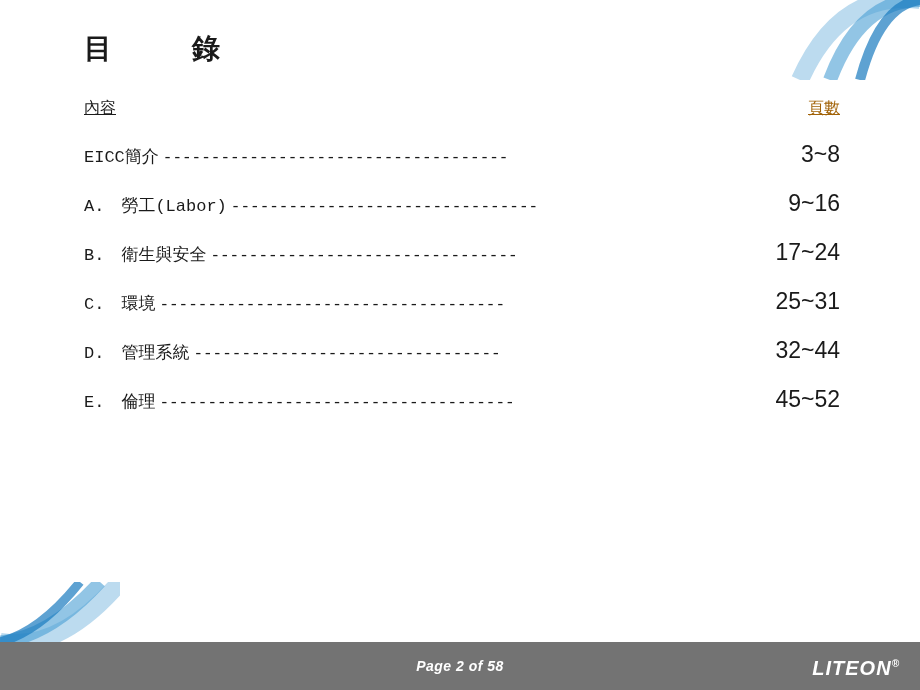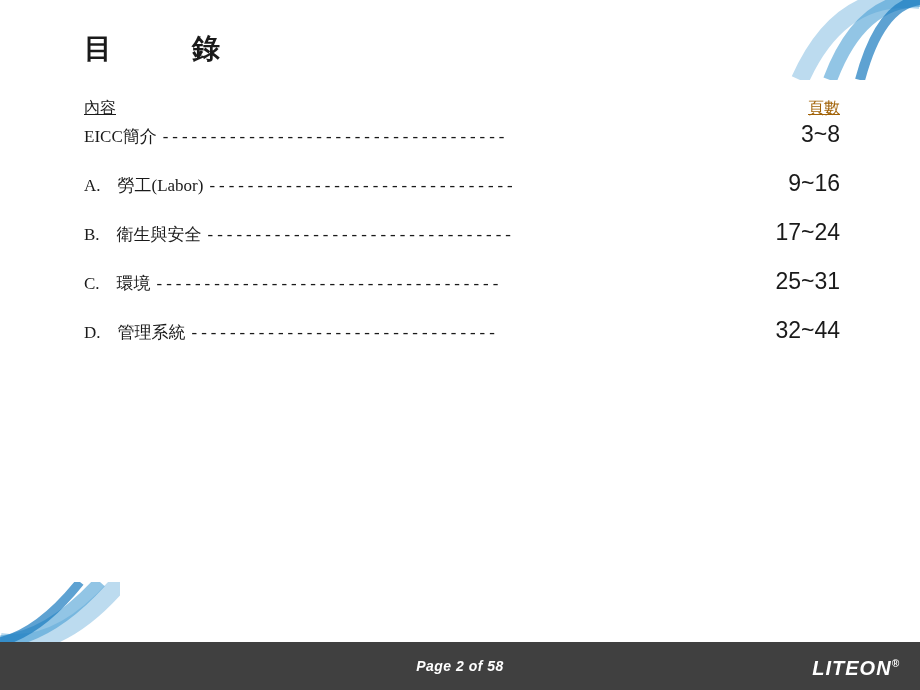--- a/index.html
+++ b/index.html
@@ -30,21 +30,21 @@
       right: 0;
     }
 
     
     .bottom-bar {
       position: absolute;
       bottom: 0;
       left: 0;
       width: 920px;
       height: 48px;
-      background: #404040;
+      background: #737373;
       display: flex;
       align-items: center;
       justify-content: center;
     }
 
     
     .bottom-left-decoration {
       position: absolute;
       bottom: 48px;
       left: 0;
@@ -102,20 +102,21 @@
     }
 
     
     .toc {
       margin-top: 10px;
     }
 
     .toc-header {
       display: flex;
       justify-content: space-between;
+      margin-bottom: 20px;
       padding-bottom: 2px;
     }
 
     .toc-header-content {
       font-size: 16px;
       color: #1a1a1a;
       text-decoration: underline;
       font-weight: normal;
     }
 
@@ -130,21 +131,21 @@
       display: flex;
       align-items: baseline;
       margin-bottom: 22px;
       font-size: 17px;
       color: #1a1a1a;
       font-family: 'Courier New', 'Arial', monospace;
     }
 
     .toc-item-label {
       white-space: nowrap;
-      font-family: Liberation Serif, serif;
+      font-family: Liberation Mono, monospace;
       font-size: 17px;
     }
 
     .toc-item-dashes {
       flex: 1;
       overflow: hidden;
       color: #1a1a1a;
       font-family: 'Courier New', monospace;
       font-size: 16px;
       letter-spacing: 0px;
@@ -204,20 +205,25 @@
         </div>
         <div class="toc-item">
           <span class="toc-item-label">C.　環境</span>
           <span class="toc-item-dashes">------------------------------------</span>
           <span class="toc-item-pages">25~31</span>
         </div>
         <div class="toc-item">
           <span class="toc-item-label">D.　管理系統</span>
           <span class="toc-item-dashes">--------------------------------</span>
           <span class="toc-item-pages">32~44</span>
+        </div>
+        <div class="toc-item">
+          <span class="toc-item-label">E.　倫理</span>
+          <span class="toc-item-dashes">-------------------------------------</span>
+          <span class="toc-item-pages">45~52</span>
         </div>
       </div>
   </div>
 </div>
 
 <div class="bottom-bar">
   <span class="page-number">Page 2 of 58</span>
   <div class="liteon-logo">
     <span class="liteon-logo-text">
       <span>LITEON</span><span class="liteon-logo-r">®</span>

